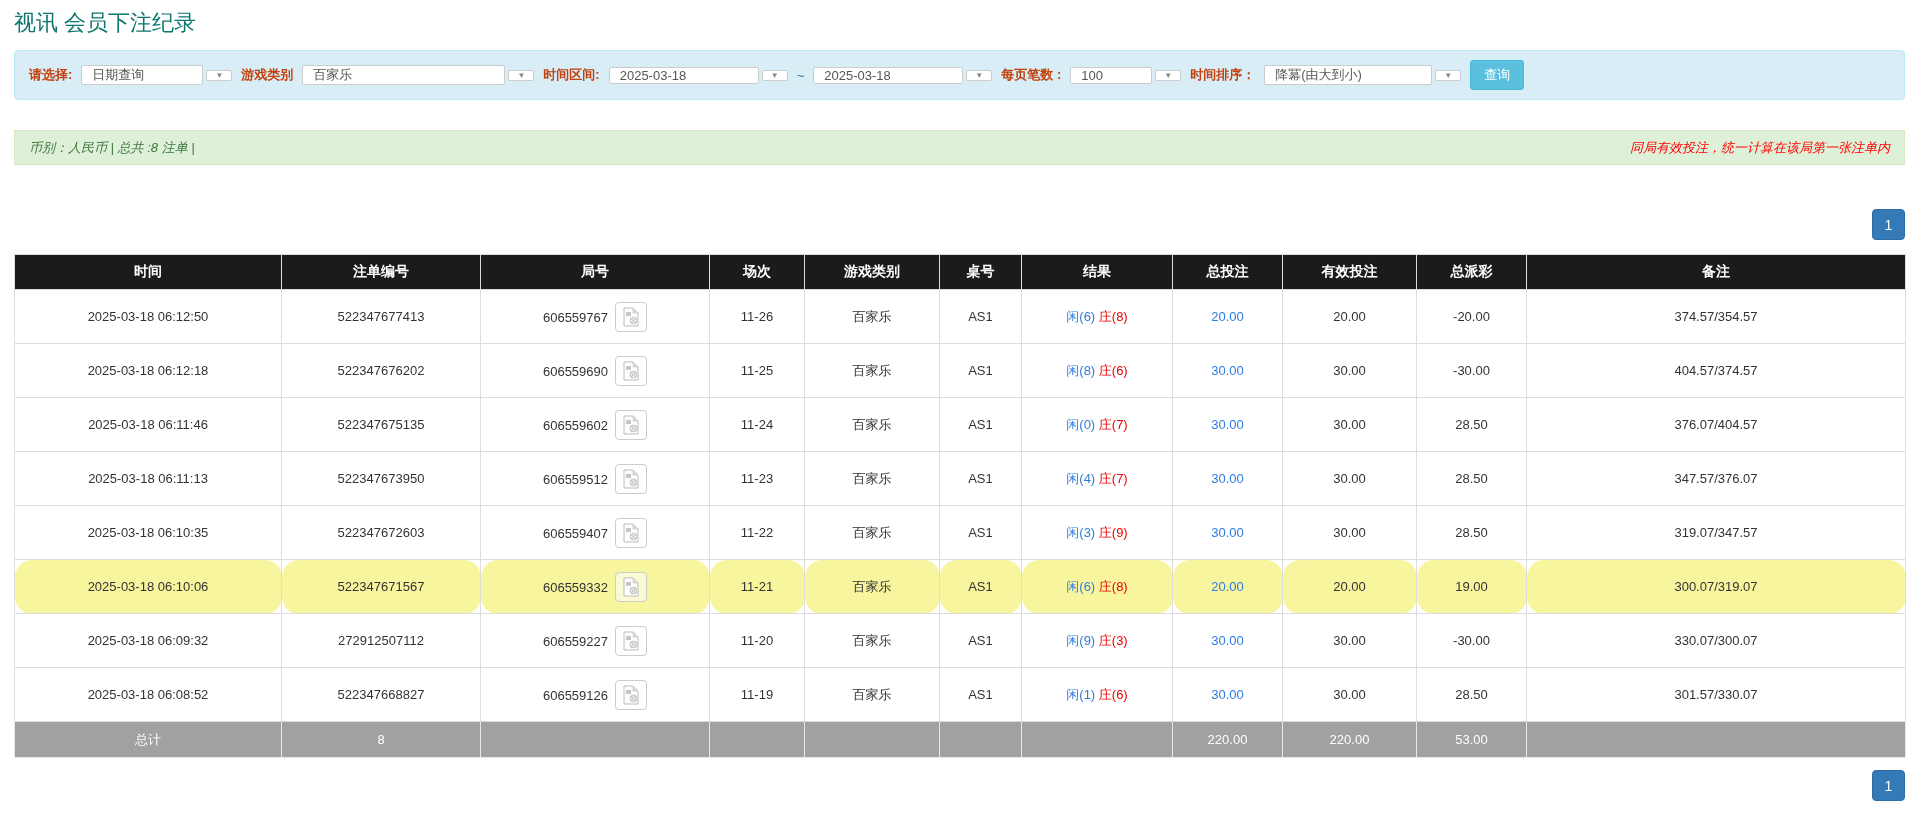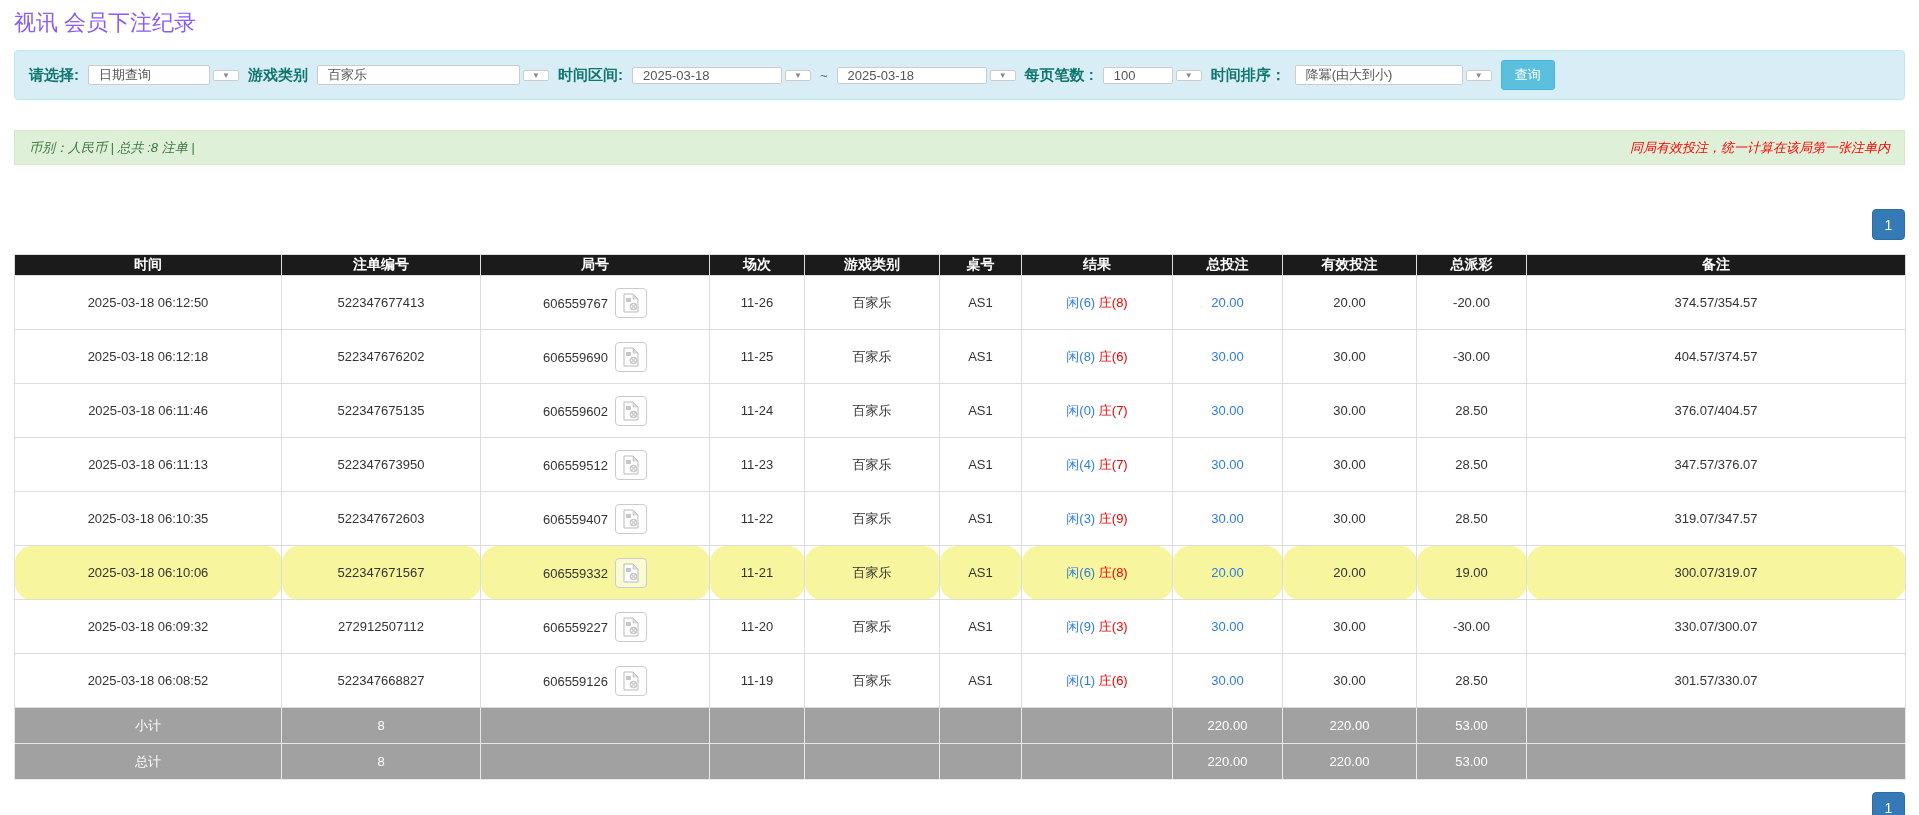--- a/index.html
+++ b/index.html
@@ -2,41 +2,41 @@
 <html><head>
 <meta charset="utf-8">
 <style>
   * { box-sizing: border-box; }
   html,body { margin:0; padding:0; }
   body {
     width:1919px; height:815px; overflow:hidden;
     background:#fff; font-family:"Liberation Sans", sans-serif; color:#333;
   }
   .wrap { padding:0 14px; }
-  .page-title { font-size:22px; font-weight:500; color:#8b5cf6; margin:8px 0 12px 0; }
+  .page-title { font-size:22px; font-weight:500; color:#0f766e; margin:8px 0 12px 0; }
 
   
   .filter-bar {
     height:50px; background:#d9edf7; border:1px solid #bce8f1; border-radius:4px;
     display:flex; align-items:center; padding:0 14px; gap:9px; white-space:nowrap;
   }
-  .flabel { color:#0f766e; font-weight:bold; font-size:15px; }
+  .flabel { color:#c2410c; font-weight:bold; font-size:13px; }
   .sel { display:flex; align-items:center; height:30px; cursor:pointer; }
   .sel .val {
     background:#fff; border:1px solid #ccc; border-radius:2px; padding:0 10px;
     display:flex; align-items:center; font-size:13px; color:#555;
   }
   .sel .arr {
     width:26px; margin-left:3px; background:#fff; border:1px solid #ccc; border-radius:2px;
     display:flex; align-items:center; justify-content:center; color:#8a8a8a; font-size:8px;
   }
   .w-query .val { width:122px; }
   .w-game  .val { width:203px; }
   .w-date  .val { width:150px; }
-  .w-size  .val { width:70px;  }
+  .w-size  .val { width:82px;  }
   .w-sort  .val { width:168px; }
   .tilde { color:#31708f; font-size:13px; }
   .btn-search {
     height:30px; padding:0 13px; background:#5bc0de; border:1px solid #46b8da;
     border-radius:3px; color:#fff; font-size:13px; cursor:pointer; font-family:inherit;text-align:center;
   }
 
   
   .summary-bar {
     margin-top:30px; height:35px; background:#dff0d8; border:1px solid #d6e9c6;
@@ -50,21 +50,21 @@
   .pager.bottom { margin-top:12px; }
   .page-btn {
     min-width:33px; height:31px; background:#337ab7; border:1px solid #2e6da4; border-radius:4px;
     color:#fff; font-size:14px; display:flex; align-items:center; justify-content:center; cursor:pointer;
   }
 
   
   table.bets { margin-top:14px; width:1891px; border-collapse:collapse; table-layout:fixed; }
   table.bets th, table.bets td { border:1px solid #ddd; text-align:center; overflow:hidden; }
   table.bets th {
-    background:#1b1b1b; color:#fff; font-size:14px; font-weight:bold; height:21px; padding:0 2px;
+    background:#1b1b1b; color:#fff; font-size:14px; font-weight:bold; height:35px; padding:0 2px;
   }
   table.bets td { height:54px; font-size:13px; color:#333; background:#fff; padding:0 4px; }
   tr.hl td { background:#f7f59e;border-radius:17px; }
   .c-blue { color:#2e7de0; }
   .c-red  { color:#ee0000; }
   .link-val { color:#2e7de0; cursor:pointer; }
   .neg { color:#ee0000; }
   tr.sumrow td {
     background:#a1a1a1; color:#fff; height:36px; font-size:13px; border-color:#e8e8e8;
   }
@@ -341,45 +341,32 @@
         <td>11-19</td>
         <td>百家乐</td>
         <td>AS1</td>
         <td><span class="c-blue">闲(1)</span> <span class="c-red">庄(6)</span></td>
         <td><span class="link-val">30.00</span></td>
         <td>30.00</td>
         <td>28.50</td>
         <td>301.57/330.07</td>
       </tr>
       <tr class="sumrow">
-        <td>小计</td>
+        <td>总计</td>
         <td>8</td>
         <td></td>
         <td></td>
         <td></td>
         <td></td>
         <td></td>
         <td>220.00</td>
         <td>220.00</td>
         <td>53.00</td>
         <td></td>
       </tr>
-      <tr class="sumrow">
-        <td>总计</td>
-        <td>8</td>
-        <td></td>
-        <td></td>
-        <td></td>
-        <td></td>
-        <td></td>
-        <td>220.00</td>
-        <td>220.00</td>
-        <td>53.00</td>
-        <td></td>
-      </tr>
     </tbody>
   </table>
 
   <div class="pager bottom">
     <div class="page-btn">1</div>
   </div>
 
 </div>
 
 </body></html>

